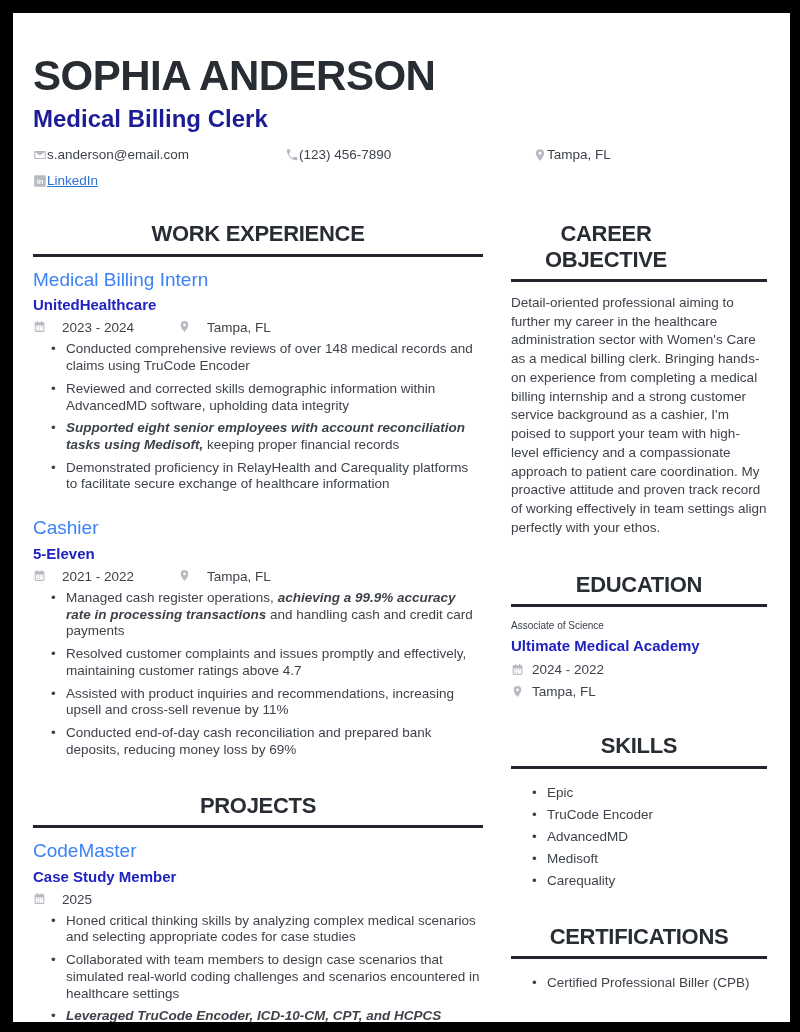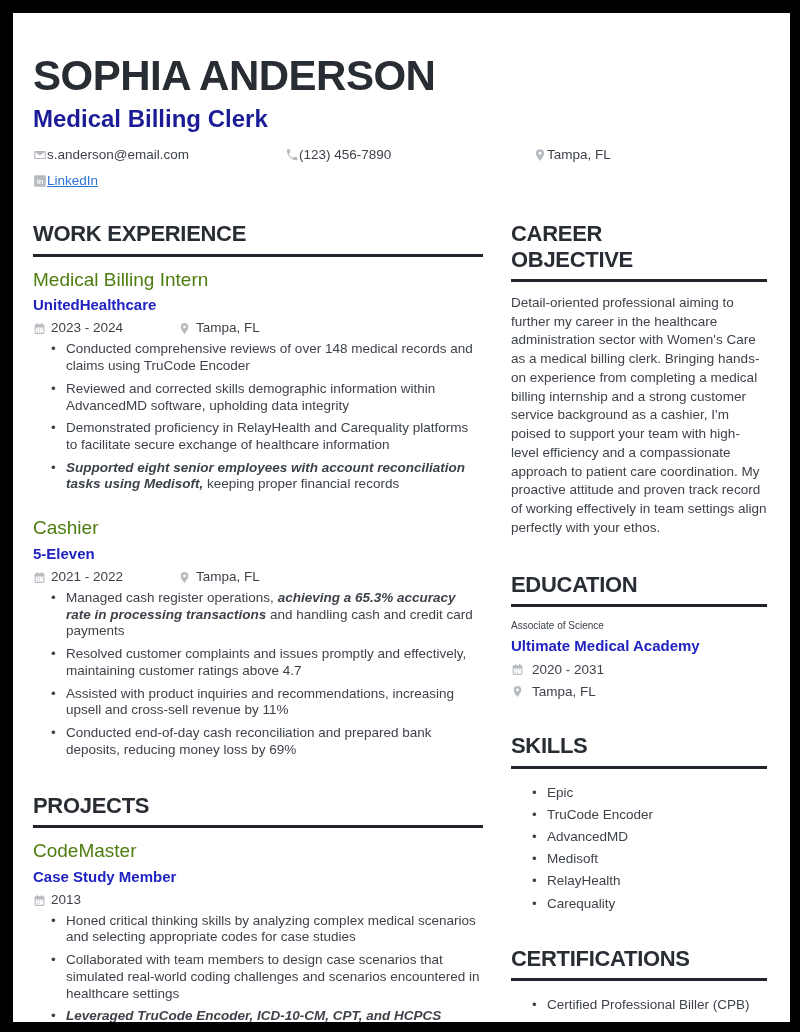--- a/index.html
+++ b/index.html
@@ -37,30 +37,30 @@
   .icon svg { display: block; }
   a.link { color: var(--link, #2e72d2); text-decoration: underline; }
   
   .columns {
     display: grid; grid-template-columns: 450px 1fr; column-gap: 28px;
     margin-top: 33px;
   }
   .section { margin-bottom: 34px; }
   h2.sec-title {
     margin: 0; font-size: 22px; font-weight: 900; letter-spacing: -0.3px;
-    line-height: 1.15; color: var(--heading, #282c33);
+    line-height: 1.15; color: var(--heading, #282c33); text-align: center;
   }
   h2.narrow { max-width: 190px; }
   .rule { height: 3px; background: var(--rule, #22252b); margin: 7px 0 12px 0; }
   
   .job { margin-bottom: 24px; }
-  .job-title { font-size: 19px; font-weight: 400; color: #4d7c0f; margin: 0 0 5px 0; line-height: 1.2; }
+  .job-title { font-size: 19px; font-weight: 400; color: #3b82f6; margin: 0 0 5px 0; line-height: 1.2; }
   .company { font-size: 15px; font-weight: 700; color: var(--accent, #2023c0); margin: 0 0 7px 0; }
   .meta-row { display: flex; align-items: center; font-size: 13.5px; color: var(--body, #3e434b); margin-bottom: 3px; }
-  .meta-item { display: flex; align-items: flex-end; gap: 5px; }
+  .meta-item { display: flex; align-items: flex-start; gap: 16px; }
   .meta-item.date { width: 145px; }
   ul.bullets { margin: 6px 0 0 0; padding: 0 0 0 33px; list-style: none; }
   ul.bullets li {
     position: relative; font-size: 13.5px; line-height: 1.24;
     color: var(--body, #3e434b); margin-bottom: 6px;
   }
   ul.bullets li::before { content: "\2022"; position: absolute; left: -15px; top: 0; }
   em.bi { font-style: italic; font-weight: 700; }
   
   .obj-text { font-size: 13.5px; line-height: 1.39; color: var(--body, #3e434b); margin: 0; }
@@ -145,22 +145,22 @@
                 <svg width="13" height="13" viewBox="0 0 24 24">
                     <path fill="currentColor" d="M12 2a7 7 0 0 0-7 7c0 5.25 7 13 7 13s7-7.75 7-13a7 7 0 0 0-7-7zm0 9.5a2.5 2.5 0 1 1 0-5 2.5 2.5 0 0 1 0 5z"></path>
                   </svg>
               </span>
               <span>Tampa, FL</span>
             </div>
           </div>
           <ul class="bullets">
             <li><span>Conducted comprehensive reviews of over 148 medical records and claims using TruCode Encoder</span><em class="bi"></em><span></span></li>
             <li><span>Reviewed and corrected skills demographic information within AdvancedMD software, upholding data integrity</span><em class="bi"></em><span></span></li>
+            <li><span></span><em class="bi">Supported eight senior employees with account reconciliation tasks using Medisoft,</em><span> keeping proper financial records</span></li>
             <li><span>Demonstrated proficiency in RelayHealth and Carequality platforms to facilitate secure exchange of healthcare information</span><em class="bi"></em><span></span></li>
-            <li><span></span><em class="bi">Supported eight senior employees with account reconciliation tasks using Medisoft,</em><span> keeping proper financial records</span></li>
           </ul>
         </div>
 
         <div class="job">
           <div class="job-title">Cashier</div>
           <div class="company">5-Eleven</div>
           <div class="meta-row">
             <div class="meta-item date">
               <span class="icon">
                 <svg width="13" height="13" viewBox="0 0 24 24">
@@ -172,21 +172,21 @@
             <div class="meta-item">
               <span class="icon">
                 <svg width="13" height="13" viewBox="0 0 24 24">
                     <path fill="currentColor" d="M12 2a7 7 0 0 0-7 7c0 5.25 7 13 7 13s7-7.75 7-13a7 7 0 0 0-7-7zm0 9.5a2.5 2.5 0 1 1 0-5 2.5 2.5 0 0 1 0 5z"></path>
                   </svg>
               </span>
               <span>Tampa, FL</span>
             </div>
           </div>
           <ul class="bullets">
-            <li><span>Managed cash register operations, </span><em class="bi">achieving a 65.3% accuracy rate in processing transactions</em><span> and handling cash and credit card payments</span></li>
+            <li><span>Managed cash register operations, </span><em class="bi">achieving a 99.9% accuracy rate in processing transactions</em><span> and handling cash and credit card payments</span></li>
             <li><span>Resolved customer complaints and issues promptly and effectively, maintaining customer ratings above 4.7</span><em class="bi"></em><span></span></li>
             <li><span>Assisted with product inquiries and recommendations, increasing upsell and cross-sell revenue by 11%</span><em class="bi"></em><span></span></li>
             <li><span>Conducted end-of-day cash reconciliation and prepared bank deposits, reducing money loss by 69%</span><em class="bi"></em><span></span></li>
           </ul>
         </div>
       </section>
 
       <section class="section">
         <h2 class="sec-title">PROJECTS</h2>
         <div class="rule"></div>
@@ -194,21 +194,21 @@
         <div class="job">
           <div class="job-title">CodeMaster</div>
           <div class="company">Case Study Member</div>
           <div class="meta-row">
             <div class="meta-item date">
               <span class="icon">
                 <svg width="13" height="13" viewBox="0 0 24 24">
                     <path fill="currentColor" d="M7 2v2H5a2 2 0 0 0-2 2v14a2 2 0 0 0 2 2h14a2 2 0 0 0 2-2V6a2 2 0 0 0-2-2h-2V2h-2v2H9V2H7zm-2 8h14v10H5V10zm2 2v2h2v-2H7zm4 0v2h2v-2h-2zm4 0v2h2v-2h-2zm-8 4v2h2v-2H7zm4 0v2h2v-2h-2z"></path>
                   </svg>
               </span>
-              <span>2013</span>
+              <span>2025</span>
             </div>
           </div>
           <ul class="bullets">
             <li><span>Honed critical thinking skills by analyzing complex medical scenarios and selecting appropriate codes for case studies</span><em class="bi"></em><span></span></li>
             <li><span>Collaborated with team members to design case scenarios that simulated real-world coding challenges and scenarios encountered in healthcare settings</span><em class="bi"></em><span></span></li>
             <li><span></span><em class="bi">Leveraged TruCode Encoder, ICD-10-CM, CPT, and HCPCS coding resources to validate coding decisions</em><span> and verify the accuracy of code assignments</span></li>
 
           </ul>
         </div>
       </section>
@@ -226,41 +226,40 @@
         <h2 class="sec-title">EDUCATION</h2>
         <div class="rule"></div>
         <div class="edu-degree">Associate of Science</div>
         <div class="edu-school">Ultimate Medical Academy</div>
         <div class="edu-meta">
           <span class="icon">
             <svg width="13" height="13" viewBox="0 0 24 24">
                 <path fill="currentColor" d="M7 2v2H5a2 2 0 0 0-2 2v14a2 2 0 0 0 2 2h14a2 2 0 0 0 2-2V6a2 2 0 0 0-2-2h-2V2h-2v2H9V2H7zm-2 8h14v10H5V10zm2 2v2h2v-2H7zm4 0v2h2v-2h-2zm4 0v2h2v-2h-2zm-8 4v2h2v-2H7zm4 0v2h2v-2h-2z"></path>
               </svg>
           </span>
-          <span>2020 - 2031</span>
+          <span>2024 - 2022</span>
         </div>
         <div class="edu-meta">
           <span class="icon">
             <svg width="13" height="13" viewBox="0 0 24 24">
                 <path fill="currentColor" d="M12 2a7 7 0 0 0-7 7c0 5.25 7 13 7 13s7-7.75 7-13a7 7 0 0 0-7-7zm0 9.5a2.5 2.5 0 1 1 0-5 2.5 2.5 0 0 1 0 5z"></path>
               </svg>
           </span>
           <span>Tampa, FL</span>
         </div>
       </section>
 
       <section class="section">
         <h2 class="sec-title">SKILLS</h2>
         <div class="rule"></div>
         <ul class="plain">
           <li>Epic</li>
           <li>TruCode Encoder</li>
           <li>AdvancedMD</li>
           <li>Medisoft</li>
-          <li>RelayHealth</li>
           <li>Carequality</li>
         </ul>
       </section>
 
       <section class="section">
         <h2 class="sec-title">CERTIFICATIONS</h2>
         <div class="rule"></div>
         <ul class="plain">
           <li>Certified Professional Biller (CPB)</li>
         </ul>

